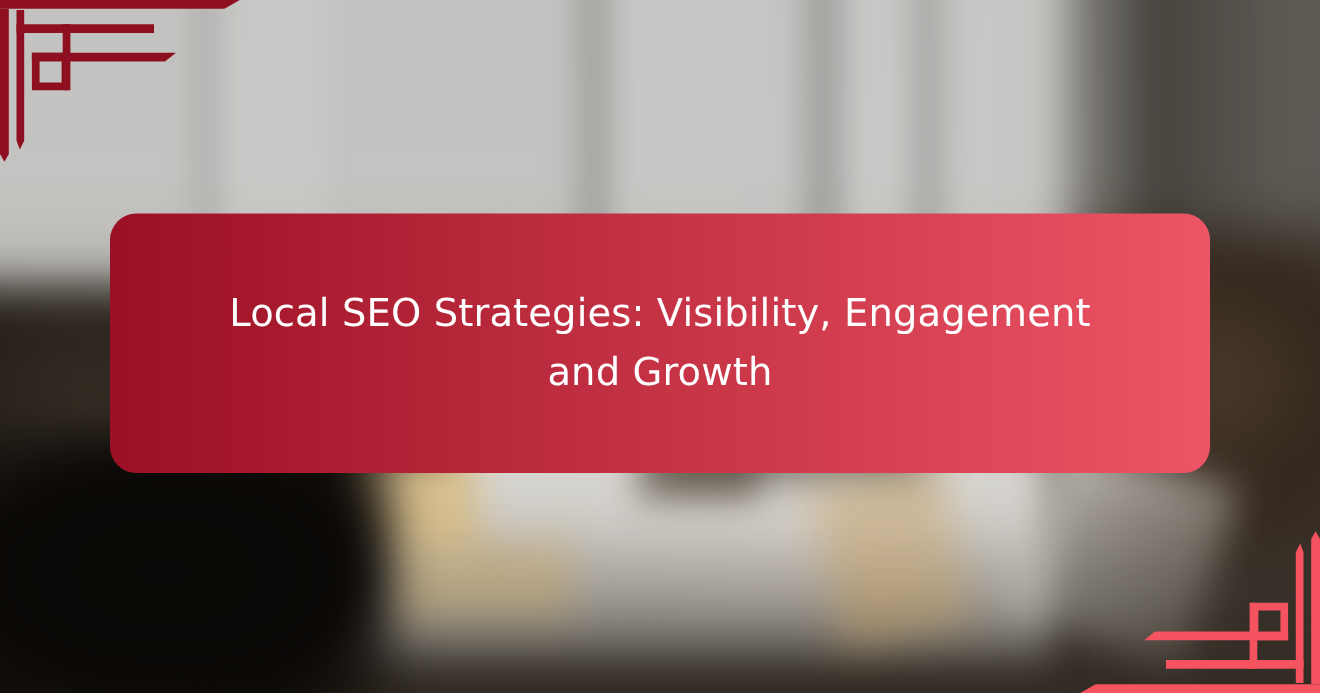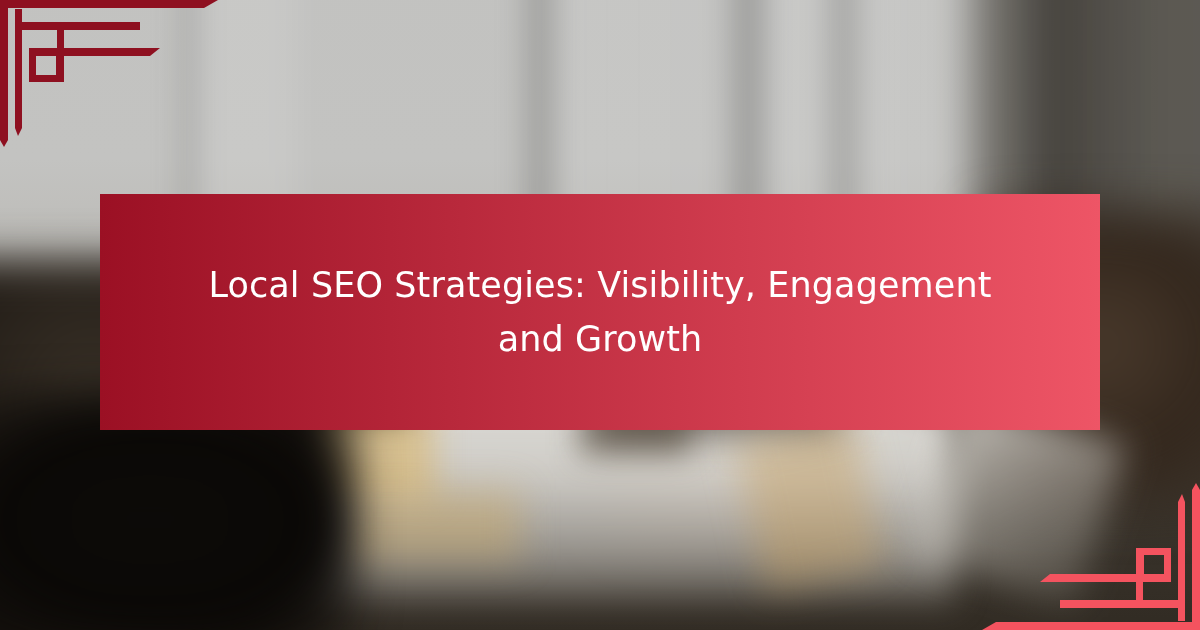--- a/index.html
+++ b/index.html
@@ -252,21 +252,21 @@
       <path d="M29,48 L160,48 L150,56 L29,56 Z" fill="#8E1020"></path>
 
       <path d="M57,22 L64,22 L64,56 L57,56 Z" fill="#8E1020"></path>
 
       <path d="M29,48 L63,48 L63,82 L29,82 Z M36,55 L56,55 L56,75 L36,75 Z" fill="#8E1020" fill-rule="evenodd"></path>
 
       <path d="M57,56 L64,56 L64,82 L57,82 Z" fill="#8E1020"></path>
     </g>
   </svg>
 
-  <div class="title-banner" style="background: linear-gradient(90deg, rgb(155, 16, 36) 0%, rgb(238, 85, 102) 100%);">
+  <div class="title-banner" style="background: linear-gradient(90deg, rgb(155, 16, 36) 0%, rgb(238, 85, 102) 100%); border-radius: 24px;">
     <h1 class="title-text" style="color: rgb(255, 255, 255);">Local SEO Strategies: Visibility, Engagement and Growth</h1>
   </div>
 
   <svg class="ornament ornament-br" viewBox="0 0 230 160" width="230" height="160" aria-hidden="true">
     <g transform="translate(230,160) rotate(180)">
       <path d="M0,0 L218,0 L204,8 L0,8 Z" fill="#F4535F"></path>
       <path d="M0,8 L8,8 L8,140 L4,147 L0,140 Z" fill="#F4535F"></path>
       <path d="M15,9 L22,9 L22,128 L18,136 L15,128 Z" fill="#F4535F"></path>
       <path d="M15,22 L140,22 L140,30 L15,30 Z" fill="#F4535F"></path>
       <path d="M29,48 L160,48 L150,56 L29,56 Z" fill="#F4535F"></path>

